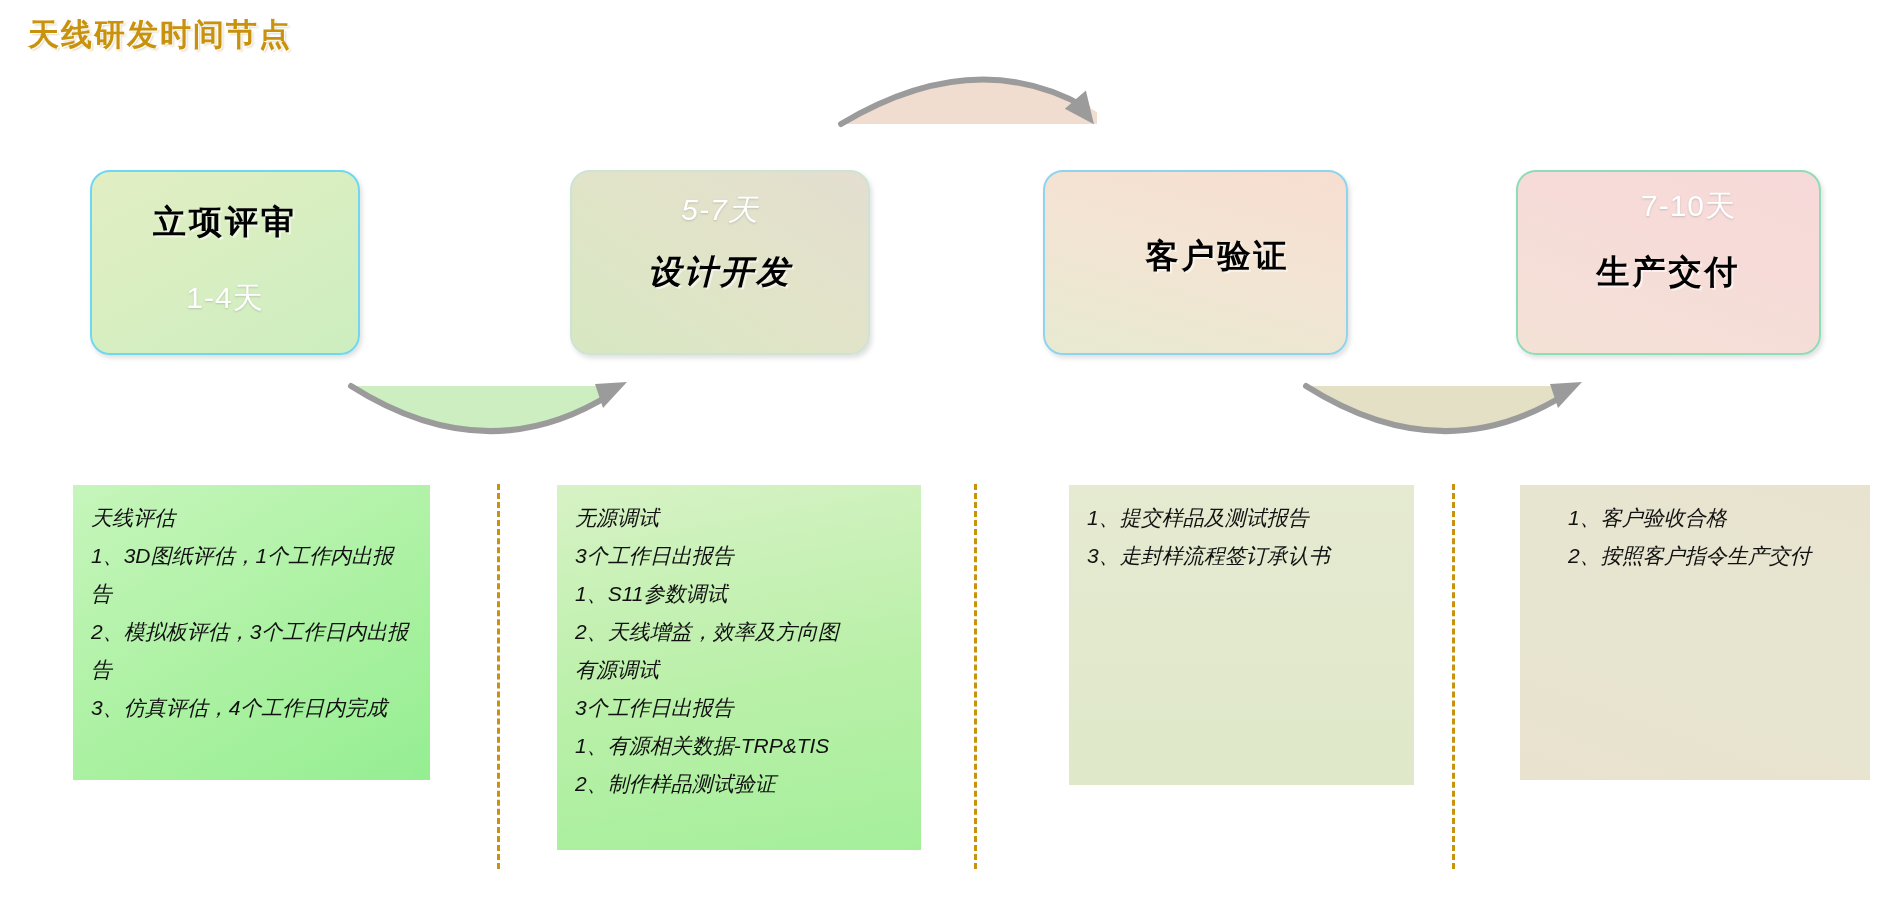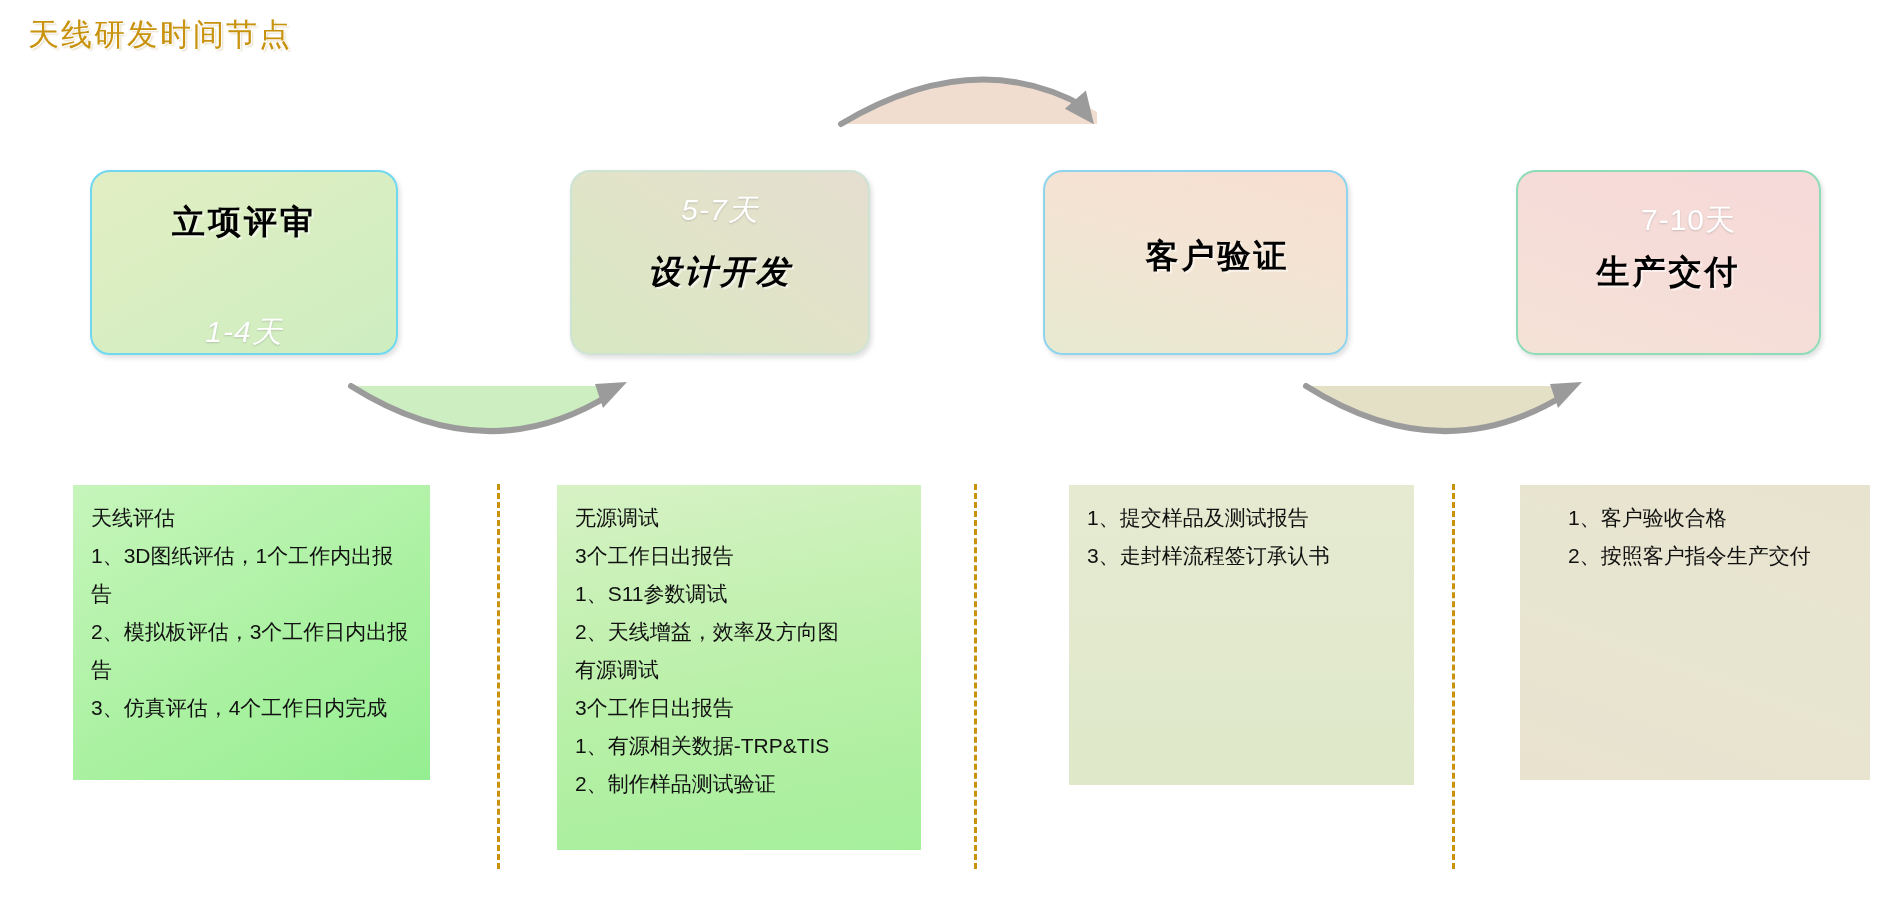--- a/index.html
+++ b/index.html
@@ -9,21 +9,21 @@
     background:#ffffff;
     font-family:"Liberation Sans","DejaVu Sans",sans-serif;
     overflow:hidden;
     position:relative;
   }
   #stage{position:relative;width:1897px;height:900px;}
 
   
   .page-title{
     position:absolute;left:28px;top:14px;
-    font-size:31px;font-weight:normal;
+    font-size:31px;font-weight:bold;
     color:#c8920d;
     letter-spacing:2px;
     text-shadow:1px 1px 0 rgba(255,255,255,.9), 2px 2px 2px rgba(150,110,10,.25);
     white-space:nowrap;
   }
 
   
   .stage-box{
     position:absolute;
     top:170px;height:185px;
@@ -46,27 +46,27 @@
     text-align:center;
     font-size:30px;
     color:#ffffff;
     letter-spacing:1px;
     text-shadow:0 1px 2px rgba(120,120,120,.35);
     white-space:nowrap;
   }
 
   
   #box-1{
-    left:90px;width:308px;
+    left:90px;width:270px;
     border:2px solid #6fd8f0;
     background:linear-gradient(150deg,#e2eec4 0%,#dbeec2 35%,#cdeec0 100%);
     padding-left:36px;
   }
   #box-1 .heading{top:28px;}
-  #box-1 .days{top:140px;font-style:italic;}
+  #box-1 .days{top:106px;}
 
   
   #box-2{
     left:570px;width:300px;
     border:2px solid #cfe3d5;
     background:linear-gradient(215deg,#e4ded0 0%,#e2e3c9 45%,#d7e8c2 100%);
     font-style:italic;
   }
   #box-2 .days{top:18px;}
   #box-2 .heading{top:78px;}
@@ -78,21 +78,21 @@
     background:linear-gradient(195deg,#f7ded0 0%,#f3e4d3 45%,#e7ead0 100%);
   }
   #box-3 .heading{top:62px;margin-left:44px;}
 
   
   #box-4{
     left:1516px;width:305px;
     border:2px solid #8fdcb9;
     background:linear-gradient(200deg,#f6d9d9 0%,#f6dcd8 45%,#f4e2d6 100%);
   }
-  #box-4 .days{top:28px;margin-left:40px;}
+  #box-4 .days{top:14px;margin-left:40px;}
   #box-4 .heading{top:78px;}
 
   
   .arrow-svg{position:absolute;pointer-events:none;}
   #arrow-top{left:835px;top:52px;}
   #arrow-1{left:345px;top:380px;}
   #arrow-2{left:1300px;top:380px;}
 
   
   .divider{
@@ -107,21 +107,21 @@
   
   .detail-panel{
     position:absolute;
     box-sizing:border-box;
     padding:14px 18px 10px 18px;
     font-size:21px;
     line-height:38px;
     color:#111;
     overflow:hidden;
   }
-  .detail-panel .line{white-space:normal;}
+  .detail-panel .line{white-space:normal;font-style:italic;}
   #panel-1{
     left:73px;top:485px;width:357px;height:295px;
     background:linear-gradient(150deg,#c6f5bb 0%,#a9f1a0 60%,#95ee92 100%);
   }
   #panel-2{
     left:557px;top:485px;width:364px;height:365px;
     background:linear-gradient(170deg,#d7f2c5 0%,#b9f0a8 55%,#a5ef9b 100%);
   }
   #panel-3{
     left:1043px;top:485px;width:345px;height:300px;

